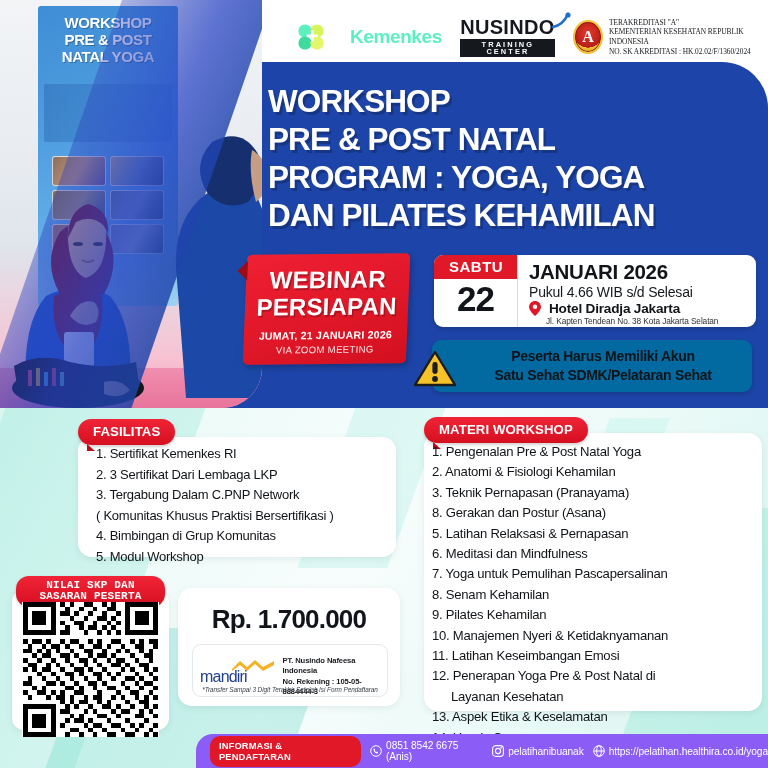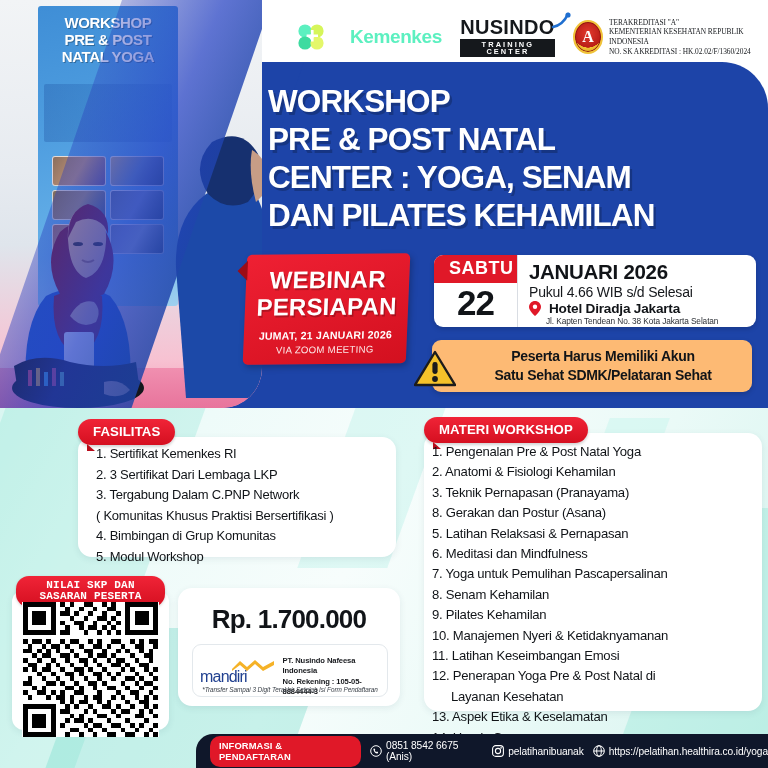--- a/index.html
+++ b/index.html
@@ -152,35 +152,35 @@
   .web-l4 { text-align: center; color: #fde9e9; font-weight: 400; font-size: 9.6px; margin-top: 3px; letter-spacing: 0.3px; }
 
   
   .datecard {
     position: absolute; left: 434px; top: 255px; width: 322px; height: 72px;
     background: #ffffff; border-radius: 9px; display: flex; overflow: hidden;
     box-shadow: 0 2px 5px rgba(0,0,0,0.18);
   }
   .cal { width: 84px; border-right: 1px solid #d9dde3; text-align: center; }
   .cal-top {
-    background: #e01828; color: #ffffff; font-weight: 800; font-size: 18px;
+    background: #e01828; color: #ffffff; font-weight: 800; font-size: 15px;
     padding: 3px 15px 4px; letter-spacing: 0.5px;
   }
   .cal-day { font-weight: 800; font-size: 35px; line-height: 40px; color: #111418; letter-spacing: -1px; }
   .dc-body { flex: 1; padding: 5px 0 2px 11px; }
   .dc-month { font-weight: 800; font-size: 20.5px; color: #111418; letter-spacing: -0.3px; }
   .dc-time { font-weight: 400; font-size: 14px; color: #15181c; margin-top: 0px; letter-spacing: -0.2px; }
   .dc-loc { display: flex; align-items: center; gap: 8px; margin-top: 1px; }
   .dc-loc-name { font-weight: 700; font-size: 13.6px; color: #111418; letter-spacing: -0.2px; }
   .dc-addr { font-size: 8.3px; color: #2b2f35; margin-left: 17px; margin-top: 0px; letter-spacing: -0.1px; }
 
   
   .notice {
     position: absolute; left: 432px; top: 340px; width: 320px; height: 52px;
-    background: #fdba74; border-radius: 9px;
+    background: #0369a1; border-radius: 9px;
     display: flex; align-items: center; justify-content: center;
     box-shadow: 0 2px 5px rgba(0,0,0,0.18);
   }
   .notice-txt {
     text-align: center; font-weight: 700; font-size: 14px; line-height: 19px;
     color: #111418; letter-spacing: -0.3px; padding-left: 22px;
   }
   .warn-ico { position: absolute; left: -18px; top: 10px; width: 42px; height: 38px; }
 
   
@@ -253,21 +253,21 @@
   .mandiri-wave { position: absolute; right: 2px; top: -9px; width: 44px; height: 12px; }
   .bank-info { font-size: 7.6px; line-height: 10.4px; font-weight: 700; color: #16181c; letter-spacing: -0.1px; }
   .bank-note {
     position: absolute; left: 0; right: 0; bottom: 3px; text-align: center;
     font-size: 6.4px; font-style: italic; color: #3a4048; letter-spacing: -0.05px;
   }
 
   
   .footer {
     position: absolute; left: 196px; top: 734px; width: 572px; height: 34px;
-    background: #0f172a; border-top-left-radius: 17px;
+    background: #8b5cf6; border-top-left-radius: 17px;
     display: flex; align-items: center; gap: 9px; padding-left: 14px;
     z-index: 9;
   }
   .foot-badge {
     background: #e01828; color: #ffffff; font-weight: 800; font-size: 9.4px;
     padding: 4px 9px 5px; border-radius: 10px; letter-spacing: 0.1px;
   }
   .foot-item { display: flex; align-items: center; gap: 4px; color: #ffffff; font-size: 10.2px; letter-spacing: -0.1px; }
   .ico { display: inline-block; line-height: 0; }
 </style>
@@ -362,21 +362,21 @@
           <div>TERAKREDITASI "A"</div>
           <div>KEMENTERIAN KESEHATAN REPUBLIK INDONESIA</div>
           <div>NO. SK AKREDITASI : HK.02.02/F/1360/2024</div>
         </div>
       </div>
     </div>
 
     <div class="title">
       <div>WORKSHOP</div>
       <div>PRE &amp; POST NATAL</div>
-      <div>CENTER : YOGA, SENAM</div>
+      <div>PROGRAM : YOGA, YOGA</div>
       <div>DAN PILATES KEHAMILAN</div>
     </div>
 
     <div class="webinar">
       <div class="web-l1">WEBINAR</div>
       <div class="web-l2">PERSIAPAN</div>
       <div class="web-l3">JUMAT, 21 JANUARI 2026</div>
       <div class="web-l4">VIA ZOOM MEETING</div>
     </div>
 

